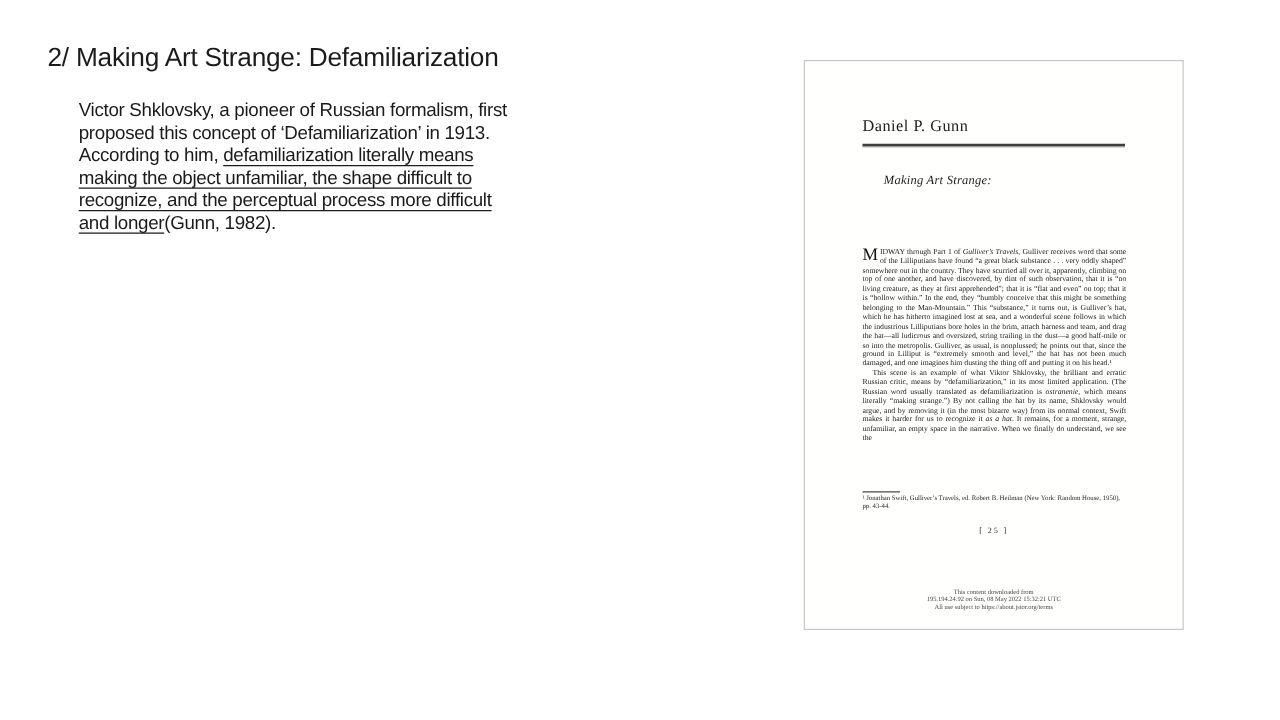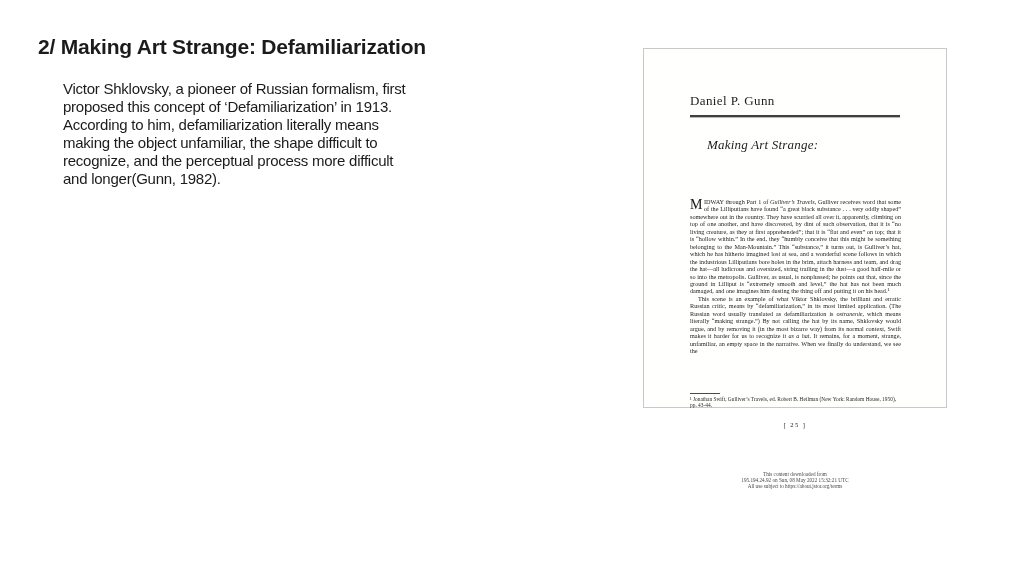--- a/index.html
+++ b/index.html
@@ -16,21 +16,21 @@
     font-family: "Liberation Sans", sans-serif;
   }
 
   
   .slide-title {
     position: absolute;
     left: 38px;
     top: 34px;
     margin: 0;
     font-size: 21px;
-    font-weight: 700;
+    font-weight: 400;
     line-height: 25px;
     color: #1b1b1b;
     letter-spacing: -0.2px;
     white-space: nowrap;
   }
   .text-block {
     position: absolute;
     left: 63px;
     top: 80px;
     width: 352px;
@@ -39,31 +39,32 @@
     color: #1b1b1b;
     letter-spacing: -0.25px;
   }
   .citation { margin: 0 0 17px 0; }
   .citation .work-title {
     font-weight: 700;
     font-style: italic;
   }
   .body-para { margin: 0; }
   .body-para .underlined {
+    text-decoration: underline;
     text-decoration-thickness: 1px;
     text-underline-offset: 3px;
   }
 
   
   .scan-page {
     position: absolute;
     left: 643px;
     top: 48px;
     width: 304px;
-    height: 360px;
+    height: 456px;
     box-sizing: border-box;
     background: #fffffe;
     border: 1px solid #c9c9c9;
     font-family: "Liberation Serif", serif;
     color: #1e1e1e;
   }
   .scan-author {
     position: absolute;
     left: 46px;
     top: 44px;
@@ -79,21 +80,21 @@
     width: 210px;
     height: 2px;
     background: #3f3f3f;
     box-shadow: 0 1px 0 #b9b9b9;
   }
   .scan-article-title {
     position: absolute;
     left: 63px;
     top: 88px;
     font-style: italic;
-    font-size: 13px;
+    font-size: 10px;
     line-height: 16px;
     letter-spacing: 0.2px;
     color: #1c1c1c;
     white-space: nowrap;
   }
   .scan-body {
     position: absolute;
     left: 46px;
     top: 149px;
     width: 211px;

